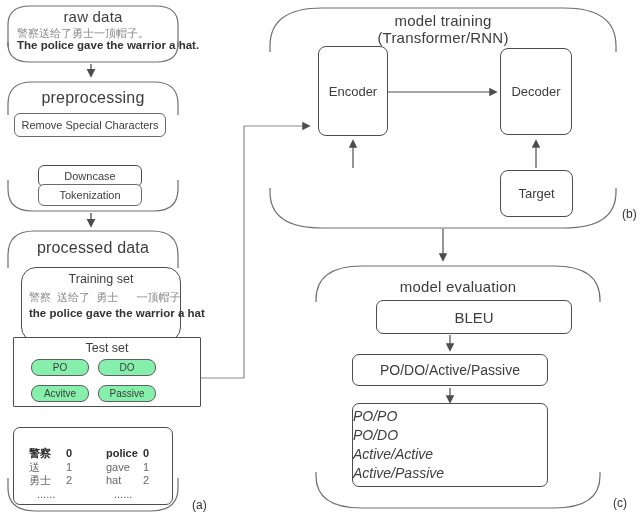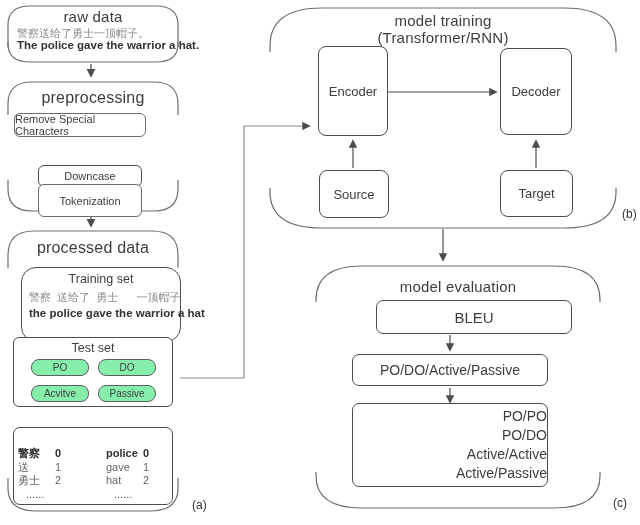--- a/index.html
+++ b/index.html
@@ -27,21 +27,21 @@
     display: flex; align-items: center; justify-content: center; font-size: 10px; color: #3d3d3d;
   }
   .lex-table { position: absolute; font-size: 11px; color: #666; }
   .lex-row { display: flex; height: 13.5px; line-height: 13.5px; }
   .lex-row .w { width: 37px; white-space: nowrap; }
   .lex-row .v { width: 14px; }
   .lex-row.first { color: #2e2e2e; font-weight: bold; }
   .lex-row.dots { color: #555; padding-left: 8px; }
   .big-label { font-size: 13px; color: #3d3d3d; }
   .paren-label { font-size: 12px; color: #333; }
-  .results-line { text-align: right; font-size: 14px; line-height: 19px; color: #3d3d3d; }
+  .results-line { text-align: left; font-size: 14px; line-height: 19px; color: #3d3d3d; font-style: italic; }
   .eval-box-text { font-size: 14px; }
   .bleu-text { font-size: 15px; }
 </style>
 </head>
 <body>
 
 <div class="canvas">
 
   <svg class="underlay" viewBox="0 0 640 525">
     <defs>
@@ -84,42 +84,42 @@
     <line x1="443" y1="229" x2="443" y2="260" stroke="#4d4d4d" stroke-width="1.2" marker-end="url(#arr)"></line>
     <line x1="450" y1="335" x2="450" y2="350" stroke="#4d4d4d" stroke-width="1.2" marker-end="url(#arr)"></line>
     <line x1="450" y1="388" x2="450" y2="402" stroke="#4d4d4d" stroke-width="1.2" marker-end="url(#arr)"></line>
   </svg>
 
   <div class="abs sec-title" style="left:8px; top:8px; width:170px;">raw data</div>
   <div class="abs en" style="left:17px; top:39px;">The police gave the warrior a hat.</div>
   <div class="abs zh" style="left:17px; top:26px;">警察送给了勇士一顶帽子。</div>
 
   <div class="abs sec-title big" style="left:8px; top:89px; width:170px;">preprocessing</div>
-  <div class="box step" style="left:14px; top:113px; width:132px; height:24px;">Remove Special Characters</div>
+  <div class="box step" style="left:14px; top:113px; width:152px; height:24px;">Remove Special Characters</div>
   <div class="box step dark" style="left:38px; top:165px; width:104px; height:22px;">Downcase</div>
-  <div class="box step" style="left:38px; top:184px; width:104px; height:33px;">Tokenization</div>
+  <div class="box step" style="left:38px; top:184px; width:104px; height:22px;">Tokenization</div>
 
   <div class="abs sec-title big" style="left:8px; top:239px; width:170px;">processed data</div>
 
   <div class="abs" style="left:21px; top:267px; width:160px; height:75px; border:1.3px solid #4d4d4d; border-radius:15px; background:#fff;">
     <div class="inner-title" style="margin-top:4px;">Training set</div>
     <div class="zh" style="margin:4px 0 0 7px;">警察  送给了  勇士      一顶帽子</div>
     <div class="en" style="margin:2px 0 0 7px;text-align:right;">the police gave the warrior a hat</div>
   </div>
 
-  <div class="abs" style="left:13px; top:337px; width:160px; height:70px; border:1.3px solid #4d4d4d; border-radius:6px; background:#fff;">
+  <div class="abs" style="left:13px; top:337px; width:188px; height:70px; border:1.3px solid #4d4d4d; border-radius:1px; background:#fff;">
     <div class="inner-title" style="margin-top:3px;">Test set</div>
     <div class="chip" style="left:17px; top:21px; width:58px; height:17px;">PO</div>
     <div class="chip" style="left:84px; top:21px; width:58px; height:17px;">DO</div>
     <div class="chip" style="left:17px; top:47px; width:58px; height:17px;">Acvitve</div>
     <div class="chip" style="left:84px; top:47px; width:58px; height:17px;">Passive</div>
   </div>
 
   <div class="abs" style="left:13px; top:427px; width:160px; height:78px; border:1.3px solid #4d4d4d; border-radius:7px; background:#fff;">
-    <div class="lex-table" style="left:4px; top:19px;">
+    <div class="lex-table" style="left:15px; top:19px;">
       <div class="lex-row first">
         <span class="w">警察</span>
         <span class="v">0</span>
       </div>
       <div class="lex-row">
         <span class="w">送</span>
         <span class="v">1</span>
       </div>
       <div class="lex-row">
         <span class="w">勇士</span>
@@ -148,21 +148,20 @@
     </div>
   </div>
 
   <div class="abs paren-label" style="left:192px; top:498px;">(a)</div>
 
   <div class="abs sec-title" style="left:270px; top:12px; width:346px;">model training</div>
   <div class="abs sec-title" style="left:270px; top:29px; width:346px;">(Transformer/RNN)</div>
 
   <div class="box thick big-label" style="left:318px; top:46px; width:70px; height:90px; border-radius:8px;">Encoder</div>
   <div class="box thick big-label" style="left:500px; top:48px; width:72px; height:87px; border-radius:8px;">Decoder</div>
-  <div class="box thick big-label" style="left:319px; top:170px; width:70px; height:48px; border-radius:8px;">Source</div>
   <div class="box thick big-label" style="left:500px; top:170px; width:73px; height:47px; border-radius:8px;">Target</div>
 
   <div class="abs paren-label" style="left:622px; top:207px;">(b)</div>
 
   <div class="abs sec-title" style="left:316px; top:278px; width:284px;">model evaluation</div>
 
   <div class="box thick bleu-text" style="left:352px; top:300px; width:196px; height:34px; border-radius:7px;margin-left:24px;">BLEU</div>
 
   <div class="box thick eval-box-text" style="left:352px; top:354px; width:196px; height:32px; border-radius:7px;">PO/DO/Active/Passive</div>
 

